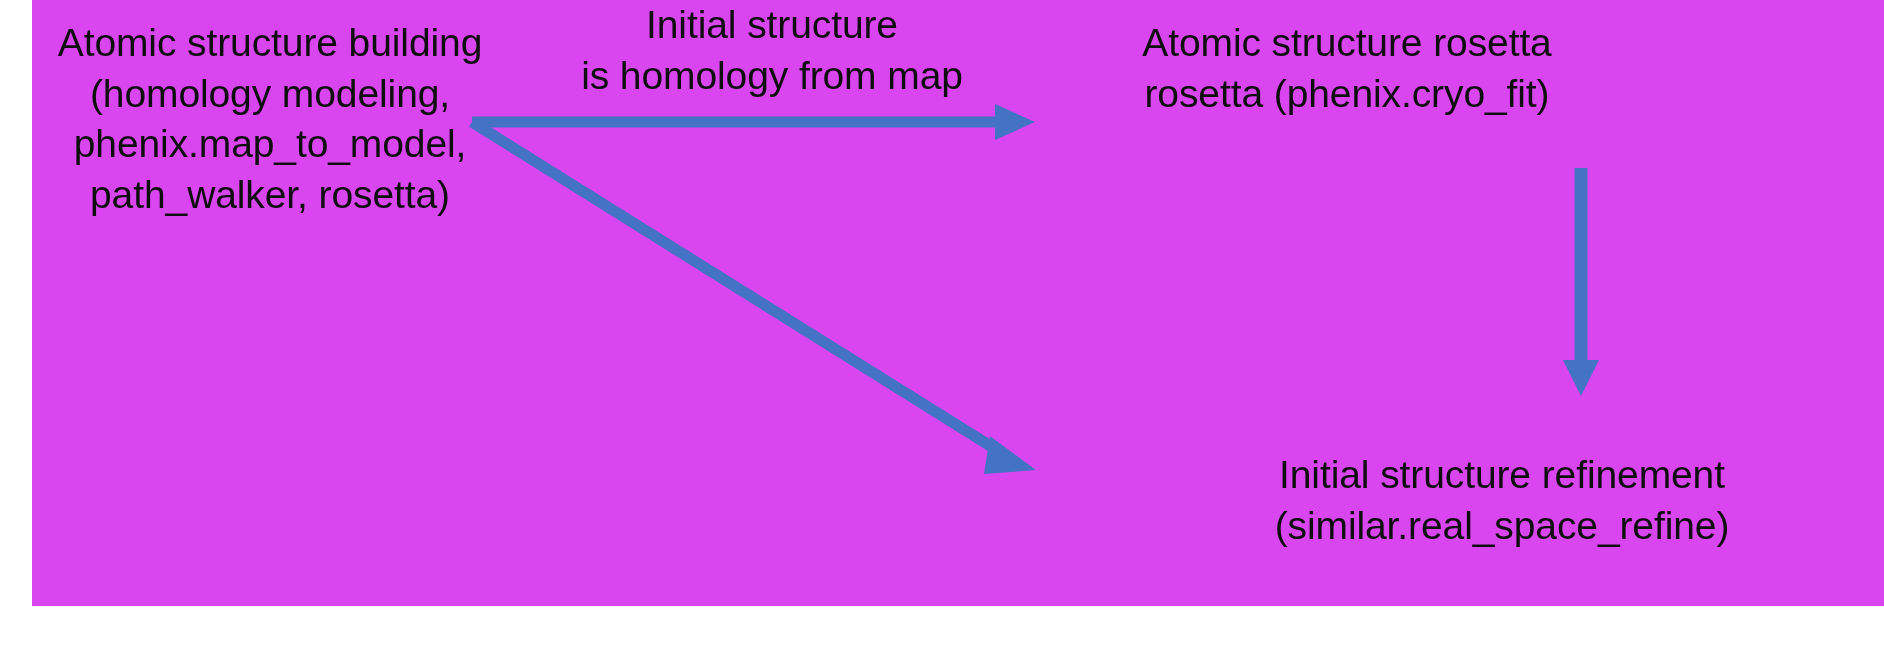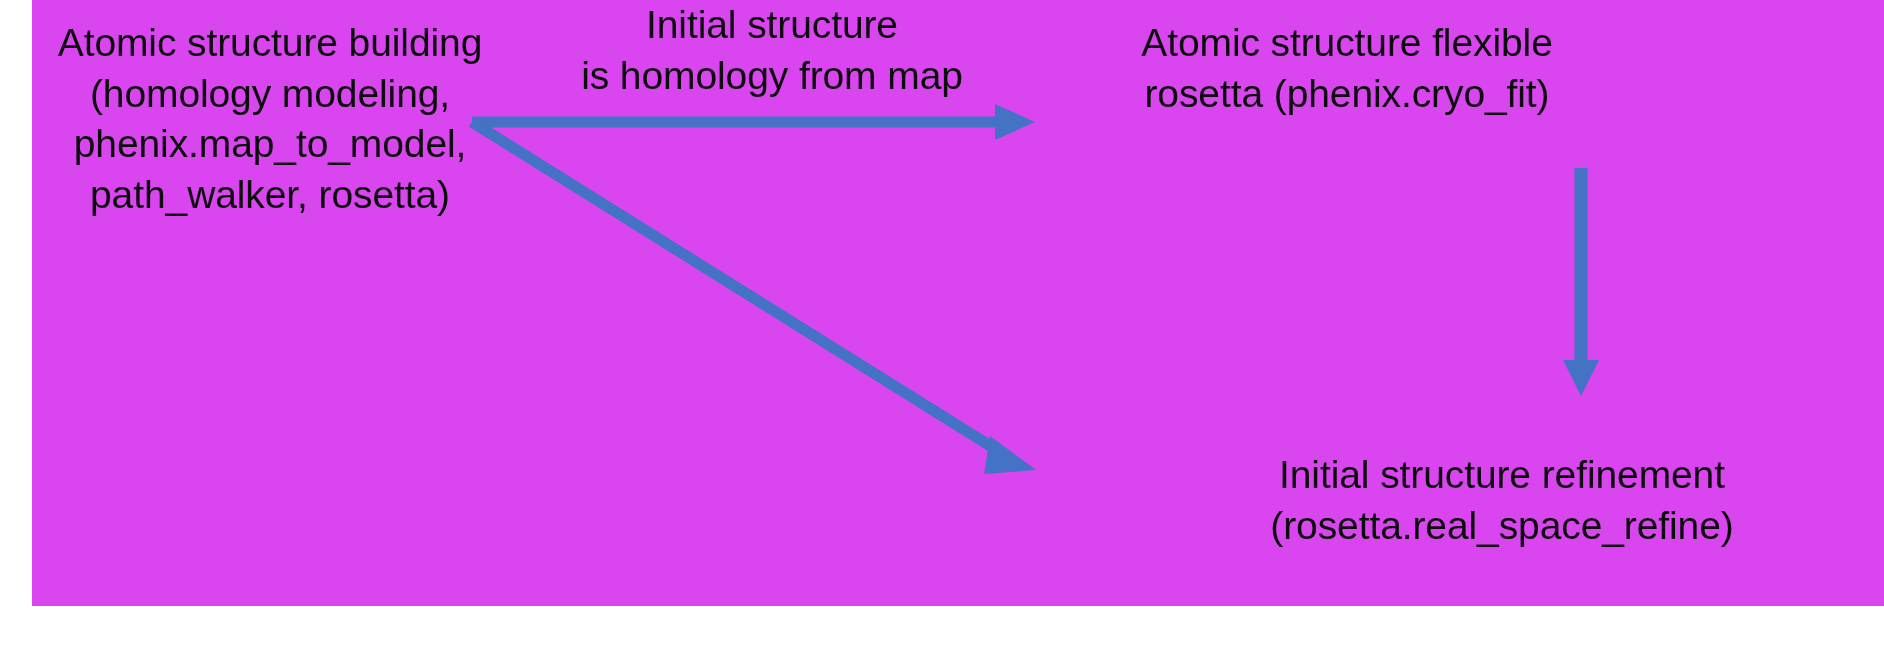--- a/index.html
+++ b/index.html
@@ -96,19 +96,19 @@
 
   <div class="textblock" id="node-building"><span>Atomic structure building</span>
 <span>(homology modeling,</span>
 <span class="ital">phenix.map_to_model,</span>
 <span class="ital">path_walker, rosetta</span><span>)</span></div>
 
   <div class="textblock" id="label-different"><span>Initial structure</span>
 <span>is homology from map</span></div>
 
 
-  <div class="textblock" id="node-fitting"><span>Atomic structure flexible</span>
+  <div class="textblock" id="node-fitting"><span>Atomic structure rosetta</span>
 <span>rosetta (</span><span class="ital">phenix.cryo_fit</span><span>)</span></div>
 
   <div class="textblock" id="node-refinement"><span>Initial structure refinement</span>
-<span>(</span><span class="ital">rosetta.real_space_refine</span><span>)</span></div>
+<span>(</span><span class="ital">similar.real_space_refine</span><span>)</span></div>
 
 </div>
 
 </body></html>

